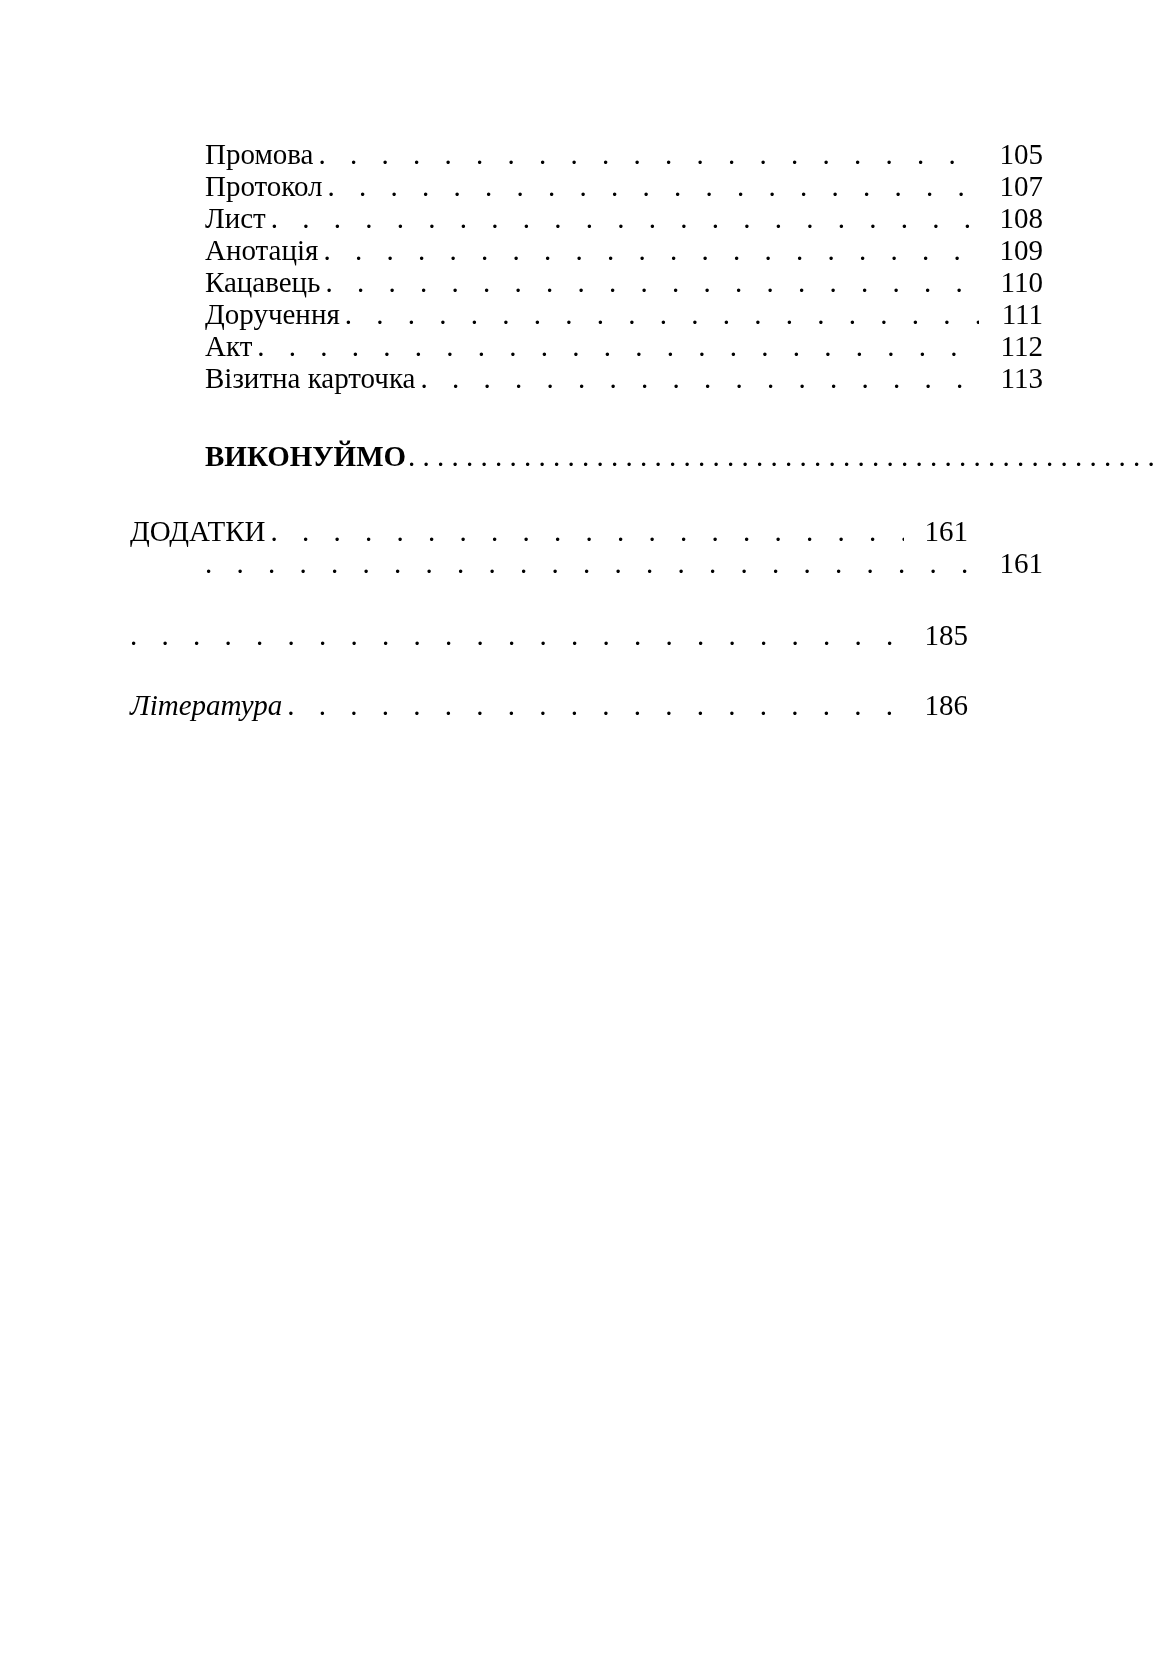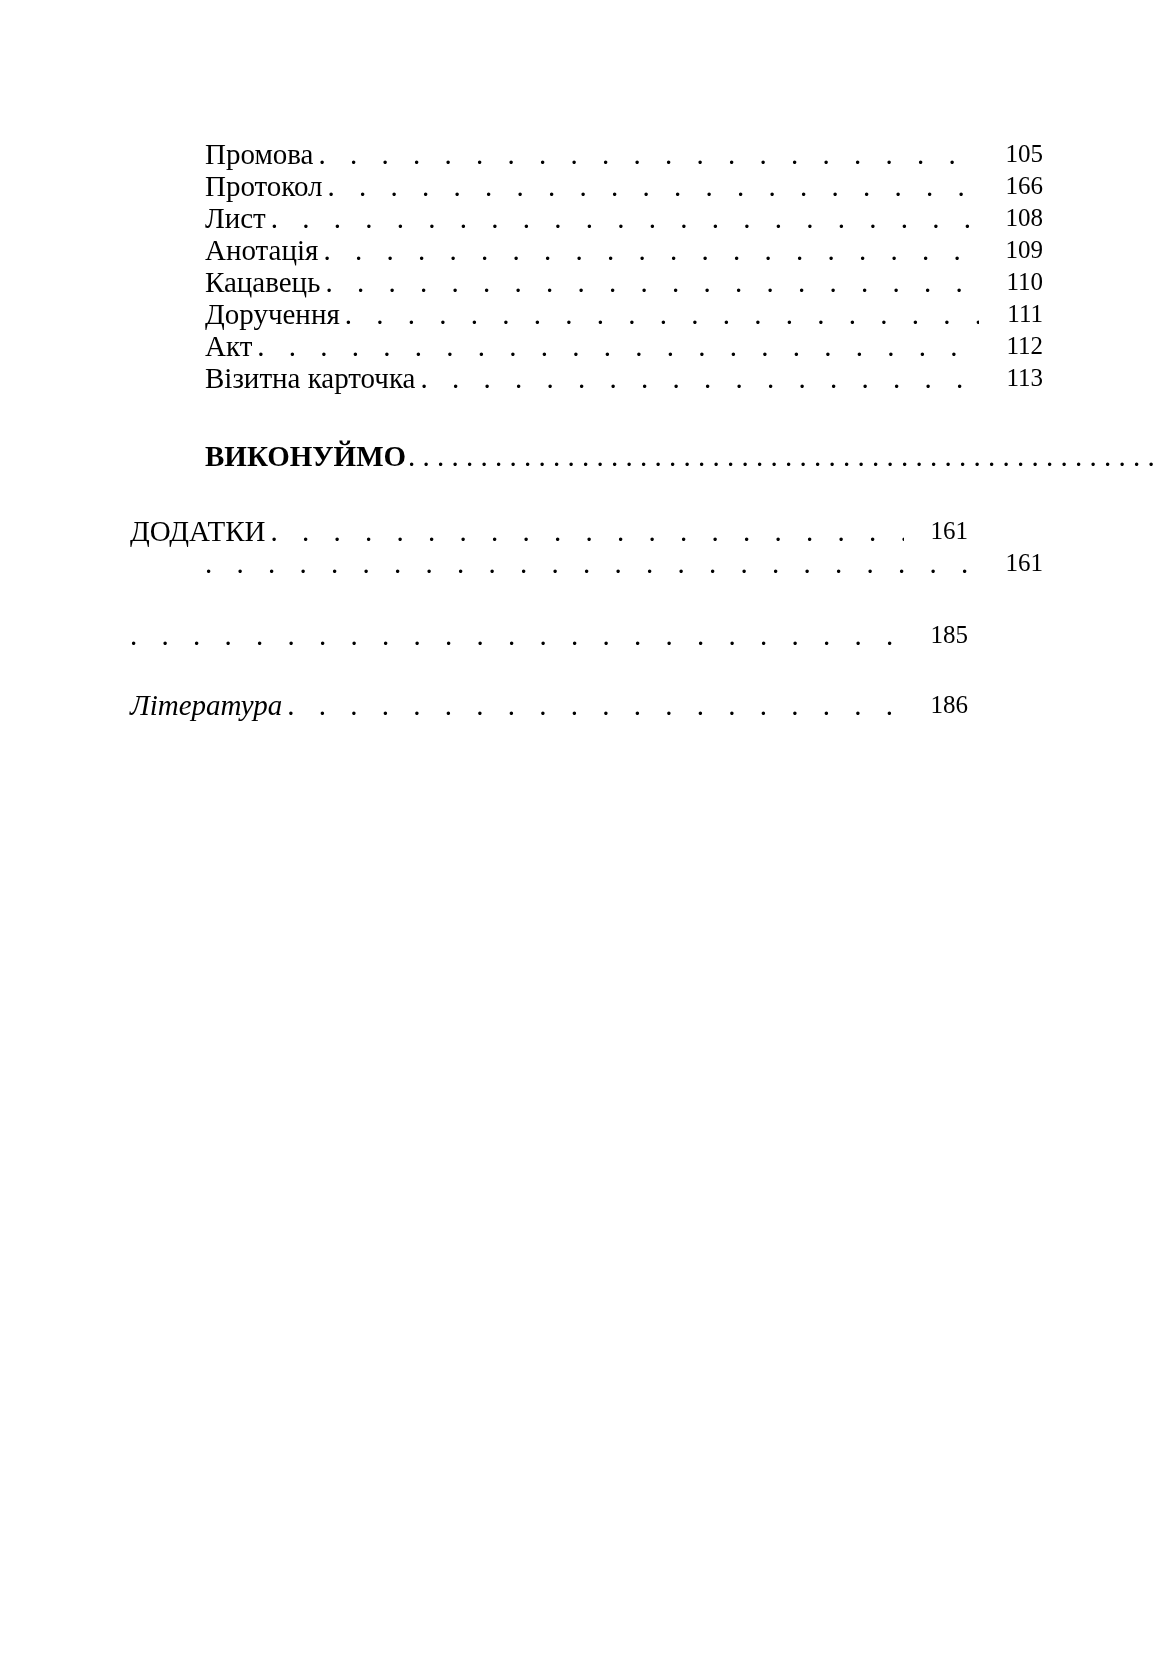--- a/index.html
+++ b/index.html
@@ -52,21 +52,21 @@
     font-size: 29px;
     color: #000;
     margin: 0 2px 0 0;
     min-width: 20px;
   }
   .toc-line .pageno {
     flex: 0 0 auto;
     text-align: right;
     min-width: 56px;
     padding-left: 6px;
-    font-size: 25px;
+    font-size: 29px;
   }
 
   
   .indent-1 { padding-left: 75px; }
   .indent-0 { padding-left: 0; }
   .italic { font-style: italic; }
 
   .group-gap-lg { height: 44px; }
   .group-gap-md { height: 40px; }
   .group-gap-sm { height: 38px; }
@@ -136,21 +136,21 @@
 
       <div class="toc-line indent-1">
         <span class="label">Промова</span>
         <span class="leader">. . . . . . . . . . . . . . . . . . . . . . . . . . . . . . . . . . . . . . . . . . . . . . . . . . . . . . . . . . .</span>
         <span class="pageno">105</span>
       </div>
 
       <div class="toc-line indent-1">
         <span class="label">Протокол</span>
         <span class="leader">. . . . . . . . . . . . . . . . . . . . . . . . . . . . . . . . . . . . . . . . . . . . . . . . . . . . . . . . . . .</span>
-        <span class="pageno">166</span>
+        <span class="pageno">107</span>
       </div>
 
       <div class="toc-line indent-1">
         <span class="label">Лист</span>
         <span class="leader">. . . . . . . . . . . . . . . . . . . . . . . . . . . . . . . . . . . . . . . . . . . . . . . . . . . . . . . . . . .</span>
         <span class="pageno">108</span>
       </div>
 
       <div class="toc-line indent-1">
         <span class="label">Анотація</span>

